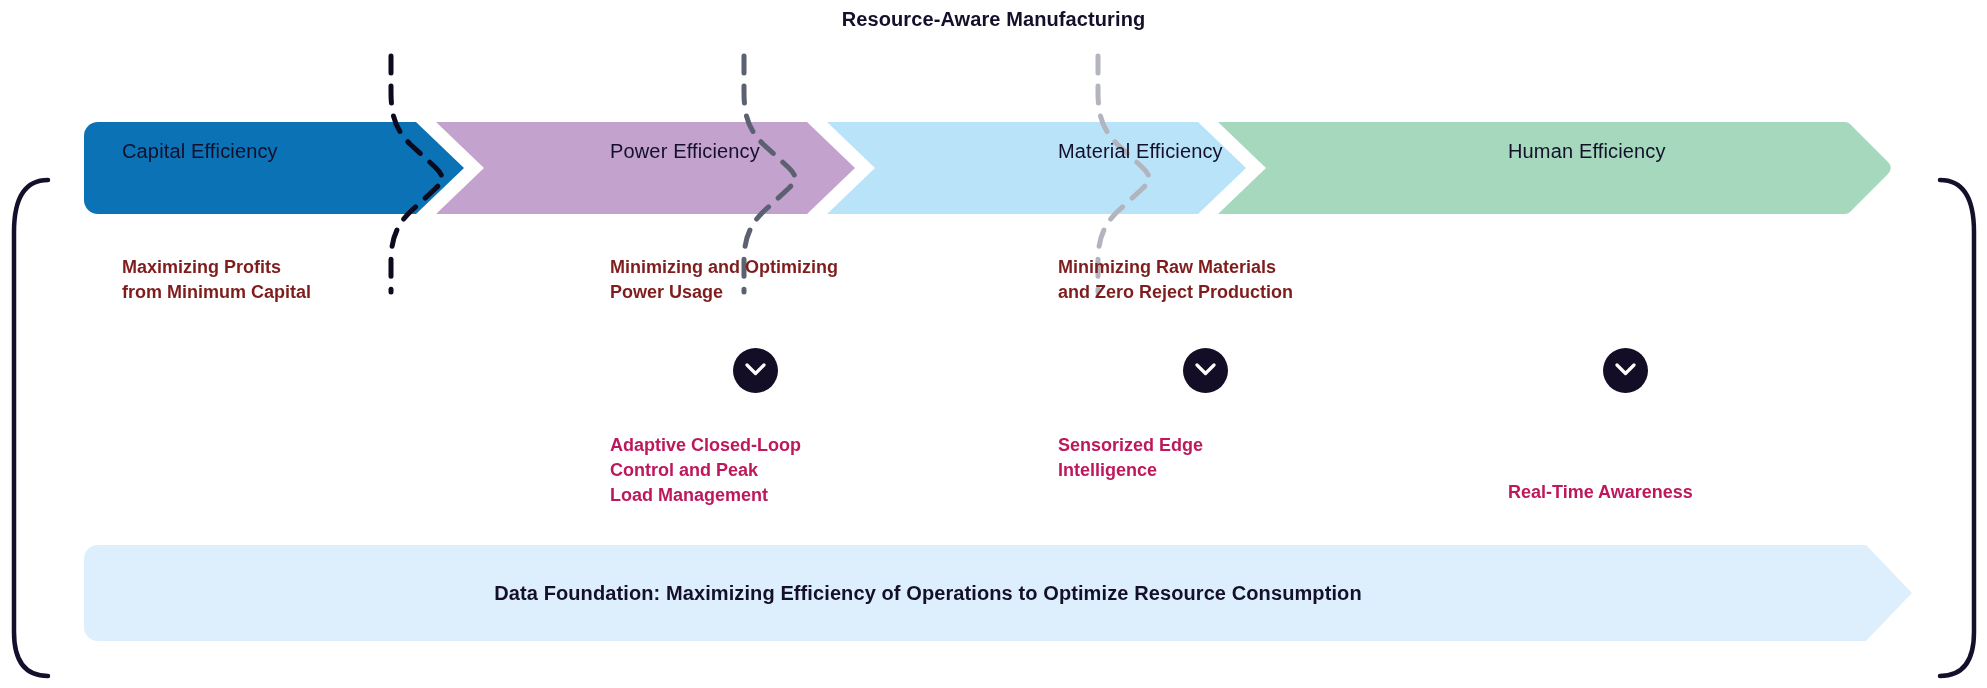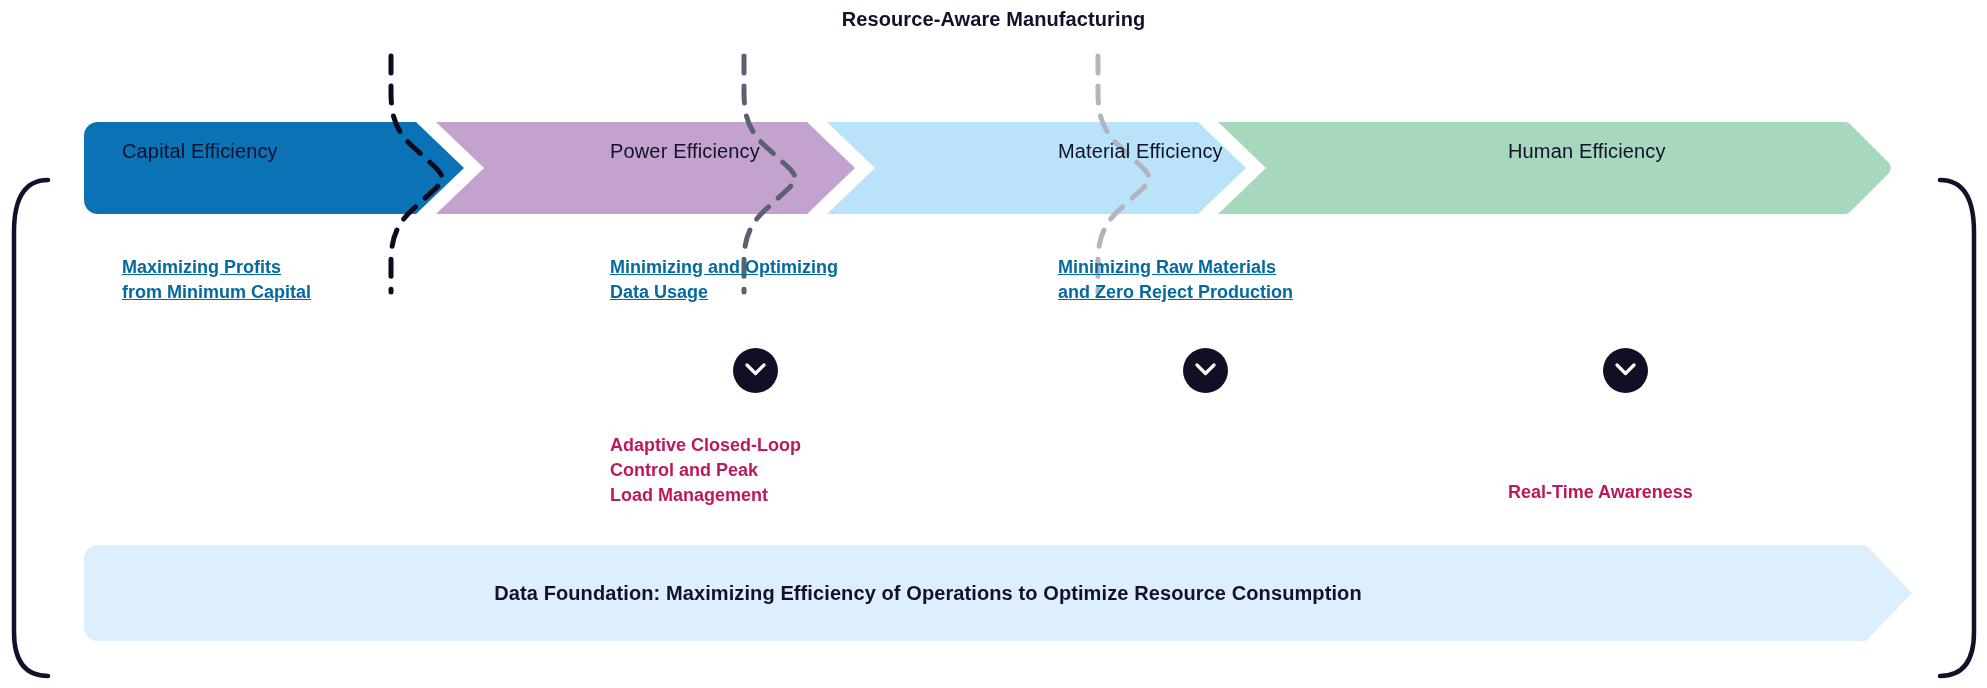--- a/index.html
+++ b/index.html
@@ -63,23 +63,22 @@
     white-space: nowrap;
   }
 
   
   .desc {
     position: absolute;
     top: 255px;
     font-size: 18px;
     font-weight: 700;
     line-height: 25px;
-    color: #0369a1;
+    color: #7f1d1d;
     white-space: pre-line;
-    text-decoration: underline;
   }
 
   
   .down-circle {
     position: absolute;
     width: 45px;
     height: 45px;
     border-radius: 50%;
     background: #140d26;
     top: 348px;
@@ -154,21 +153,21 @@
   </div>
 
   <div class="seg-label" style="left:122px;">Capital Efficiency</div>
   <div class="seg-label" style="left:610px;">Power Efficiency</div>
   <div class="seg-label" style="left:1058px;">Material Efficiency</div>
   <div class="seg-label" style="left:1508px;">Human Efficiency</div>
 
   <div class="desc" style="left:122px;">Maximizing Profits
 from Minimum Capital</div>
   <div class="desc" style="left:610px;">Minimizing and Optimizing
-Data Usage</div>
+Power Usage</div>
   <div class="desc" style="left:1058px;">Minimizing Raw Materials
 and Zero Reject Production</div>
 
   <div class="down-circle" style="left:733px;">
     <span>
       <svg width="21" height="14" viewBox="0 0 21 14" fill="none">
         <path d="M2 2 L10.5 10.5 L19 2" stroke="#ffffff" stroke-width="3.2" stroke-linecap="round" stroke-linejoin="round"></path>
       </svg>
     </span>
   </div>
@@ -183,20 +182,22 @@
     <span>
       <svg width="21" height="14" viewBox="0 0 21 14" fill="none">
         <path d="M2 2 L10.5 10.5 L19 2" stroke="#ffffff" stroke-width="3.2" stroke-linecap="round" stroke-linejoin="round"></path>
       </svg>
     </span>
   </div>
 
   <div class="subdesc" style="left:610px;">Adaptive Closed-Loop
 Control and Peak
 Load Management</div>
+  <div class="subdesc" style="left:1058px;">Sensorized Edge
+Intelligence</div>
   <div class="subdesc" style="left:1508px;margin-top:47px;">Real-Time Awareness</div>
 
   <div class="foundation">
     <svg width="1832" height="96" viewBox="0 0 1832 96" fill="none">
       <path d="M 0 14 A 14 14 0 0 1 14 0 L 1782 0 L 1828 48 L 1782 96 L 14 96 A 14 14 0 0 1 0 82 Z" fill="#ddeffc"></path>
     </svg>
   </div>
   <div class="foundation-text">Data Foundation: Maximizing Efficiency of Operations to Optimize Resource Consumption</div>
 
 </div>

